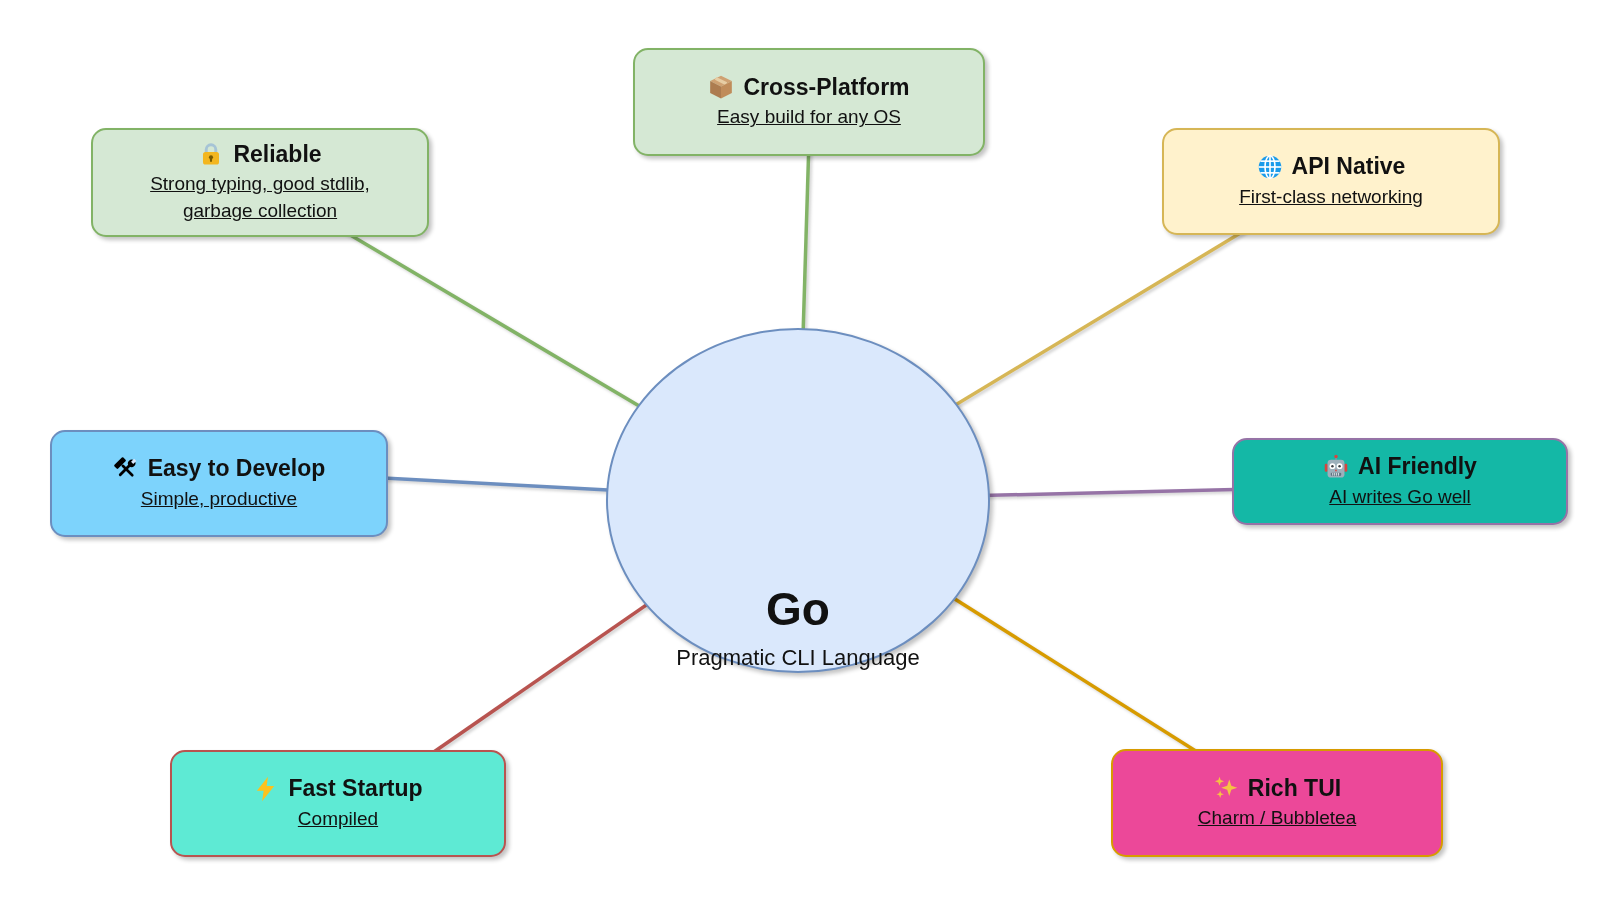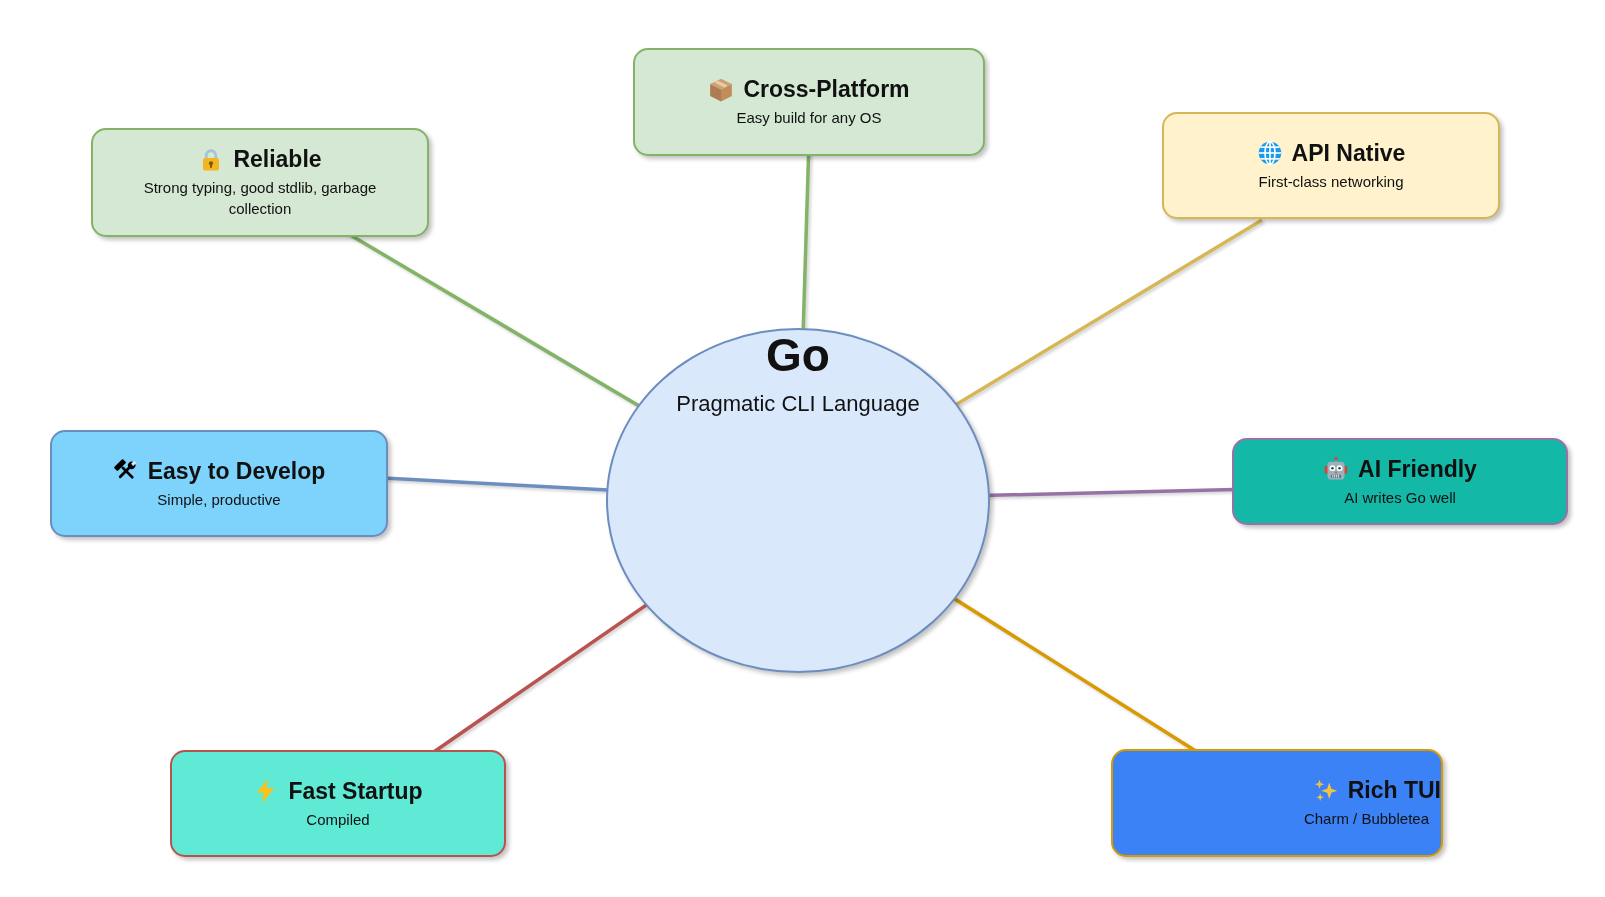--- a/index.html
+++ b/index.html
@@ -16,26 +16,26 @@
 
   .feature-node {
     position:absolute; z-index:2;
     border:2px solid; border-radius:15px;
     display:flex; flex-direction:column; align-items:center; justify-content:center;
     gap:3px;
     box-shadow:3px 3px 4px rgba(0,0,0,0.24);
   }
   .node-title { display:flex; align-items:center; gap:9px; font-size:23px; font-weight:bold; line-height:1.25; }
   .node-icon svg { width:26px; height:26px; display:block; }
-  .node-desc { font-size:15px; line-height:1.42; text-align:center; padding:0 12px; }
+  .node-desc { font-size:19px; line-height:1.42; text-align:center; padding:0 12px;text-decoration:underline; }
 
   .center-node {
     position:absolute; z-index:2; left:606px; top:328px; width:384px; height:345px;
     border:2px solid; border-radius:50%;
-    display:flex; flex-direction:column; align-items:center; justify-content:flex-start; gap:10px;
+    display:flex; flex-direction:column; align-items:center; justify-content:flex-end; gap:10px;
     box-shadow:3px 3px 4px rgba(0,0,0,0.24);
   }
   .center-title { font-size:46px; font-weight:bold; line-height:1.1; }
   .center-subtitle { font-size:22px; }
 </style>
 </head>
 <body>
 
 <div class="canvas" style="background-color: rgb(255, 255, 255);">
 
@@ -77,21 +77,21 @@
           <rect x="4.6" y="10.2" width="14.8" height="11.6" rx="2.4" fill="#f3b61f"></rect>
           <circle cx="12" cy="15" r="1.9" fill="#7a5b00"></circle>
           <rect x="11.05" y="15.8" width="1.9" height="3.6" rx="0.95" fill="#7a5b00"></rect>
         </svg>
       </span>
       <span>Reliable</span>
     </div>
     <div class="node-desc" style="max-width:292px;">Strong typing, good stdlib, garbage collection</div>
   </div>
 
-  <div class="feature-node" style="left: 1162px; top: 112px; width: 338px; height: 107px; background-color: rgb(255, 242, 204); border-color: rgb(214, 182, 86);">
+  <div class="feature-node" style="left: 1162px; top: 128px; width: 338px; height: 107px; background-color: rgb(255, 242, 204); border-color: rgb(214, 182, 86);">
     <div class="node-title">
       <span class="node-icon">
         <svg viewBox="0 0 24 24">
           <circle cx="12" cy="12" r="10.4" fill="#1a9bea"></circle>
           <g stroke="#ffffff" stroke-width="1.5" fill="none">
             <ellipse cx="12" cy="12" rx="4.6" ry="10.4"></ellipse>
             <line x1="1.6" y1="12" x2="22.4" y2="12"></line>
             <line x1="3.1" y1="6.6" x2="20.9" y2="6.6"></line>
             <line x1="3.1" y1="17.4" x2="20.9" y2="17.4"></line>
             <line x1="12" y1="1.6" x2="12" y2="22.4"></line>
@@ -156,21 +156,21 @@
       <span class="node-icon">
         <svg viewBox="0 0 24 24">
           <polygon points="13.8,0.8 3.6,13.6 9.8,13.6 8.4,23.2 19.6,9.2 12.6,9.2" fill="#fcc21c"></polygon>
         </svg>
       </span>
       <span>Fast Startup</span>
     </div>
     <div class="node-desc">Compiled</div>
   </div>
 
-  <div class="feature-node" style="left: 1111px; top: 749px; width: 332px; height: 108px; background-color: #3b82f6; border-color: rgb(215, 155, 0); align-items: flex-end;">
+  <div class="feature-node" style="left: 1111px; top: 749px; width: 332px; height: 108px; background-color: #ec4899; border-color: rgb(215, 155, 0);">
     <div class="node-title">
       <span class="node-icon">
         <svg viewBox="0 0 24 24">
           <path d="M15,4.2 L16.9,9.9 L22.4,11.8 L16.9,13.7 L15,19.4 L13.1,13.7 L7.6,11.8 L13.1,9.9 Z" fill="#f5c244"></path>
           <path d="M6,1.6 L7.1,4.7 L10.2,5.8 L7.1,6.9 L6,10 L4.9,6.9 L1.8,5.8 L4.9,4.7 Z" fill="#f5c244"></path>
           <path d="M6.6,14.4 L7.5,16.9 L10,17.8 L7.5,18.7 L6.6,21.2 L5.7,18.7 L3.2,17.8 L5.7,16.9 Z" fill="#f5c244"></path>
         </svg>
       </span>
       <span>Rich TUI</span>
     </div>

